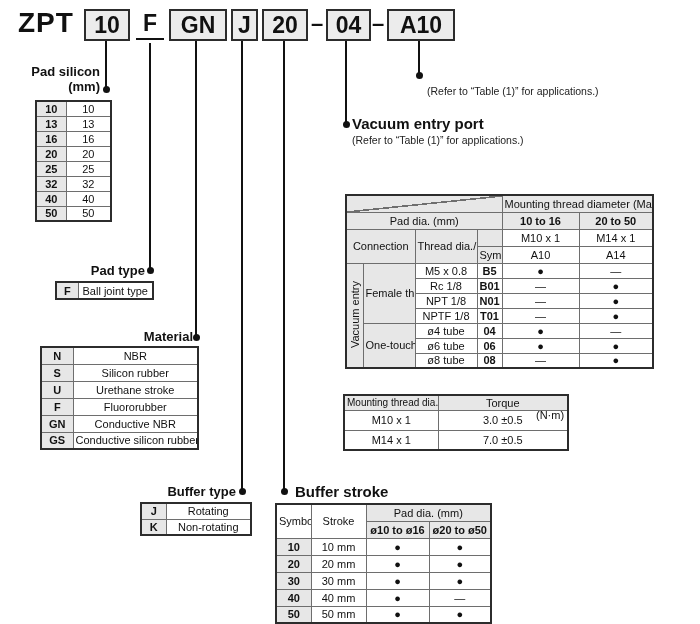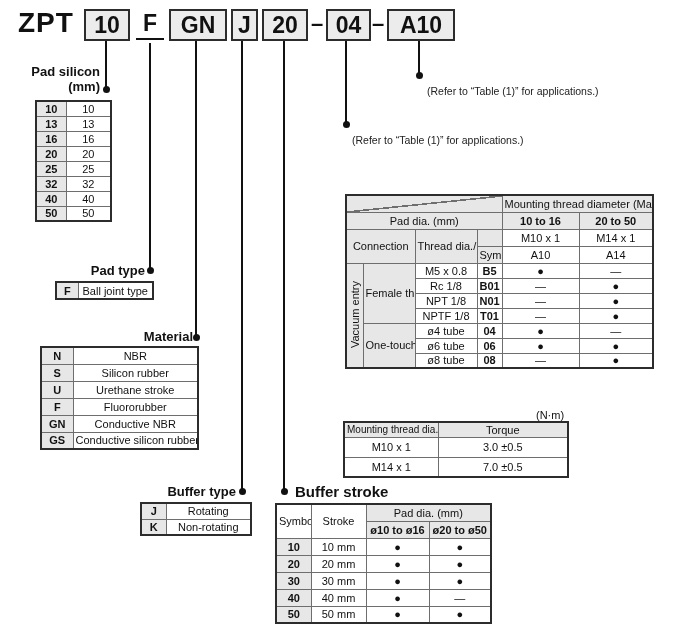--- a/index.html
+++ b/index.html
@@ -242,20 +242,21 @@
           <td class="sym">50</td>
           <td>50 mm</td>
           <td>●</td>
           <td>●</td>
         </tr>
   </tbody>
     </table>
 
   <div class="abs refnote" style="left:427px;top:85px;">(Refer to “Table (1)” for applications.)</div>
 
+  <div class="abs seclabel-lg" style="left:352px;top:116px;">Vacuum entry port</div>
   <div class="abs refnote" style="left:352px;top:134px;">(Refer to “Table (1)” for applications.)</div>
 
   <table class="t abs" style="left:345px;top:194px;width:307px;">
     <colgroup>
         <col style="width:17px">
         <col style="width:52px">
         <col style="width:62px">
         <col style="width:25px">
         <col style="width:77px">
         <col style="width:74px">
@@ -324,21 +325,21 @@
     <tr style="height:15px">
           <td>ø8 tube</td>
           <td class="b">08</td>
           <td>—</td>
           <td>●</td>
         </tr>
   </tbody>
     </table>
 
   <div class="abs unit" style="left:536px;top:383px;margin-top:26px;">(N·m)</div>
-  <table class="t abs" style="left:343px;top:421px;width:224px;">
+  <table class="t abs" style="left:343px;top:394px;width:224px;">
     <colgroup>
         <col style="width:94px">
         <col style="width:130px">
       </colgroup>
     <tbody>
         <tr style="height:15px">
       <td class="gry" style="font-size:10px">Mounting thread dia.</td>
       <td class="gry">Torque</td>
     </tr>
     <tr style="height:20px">

